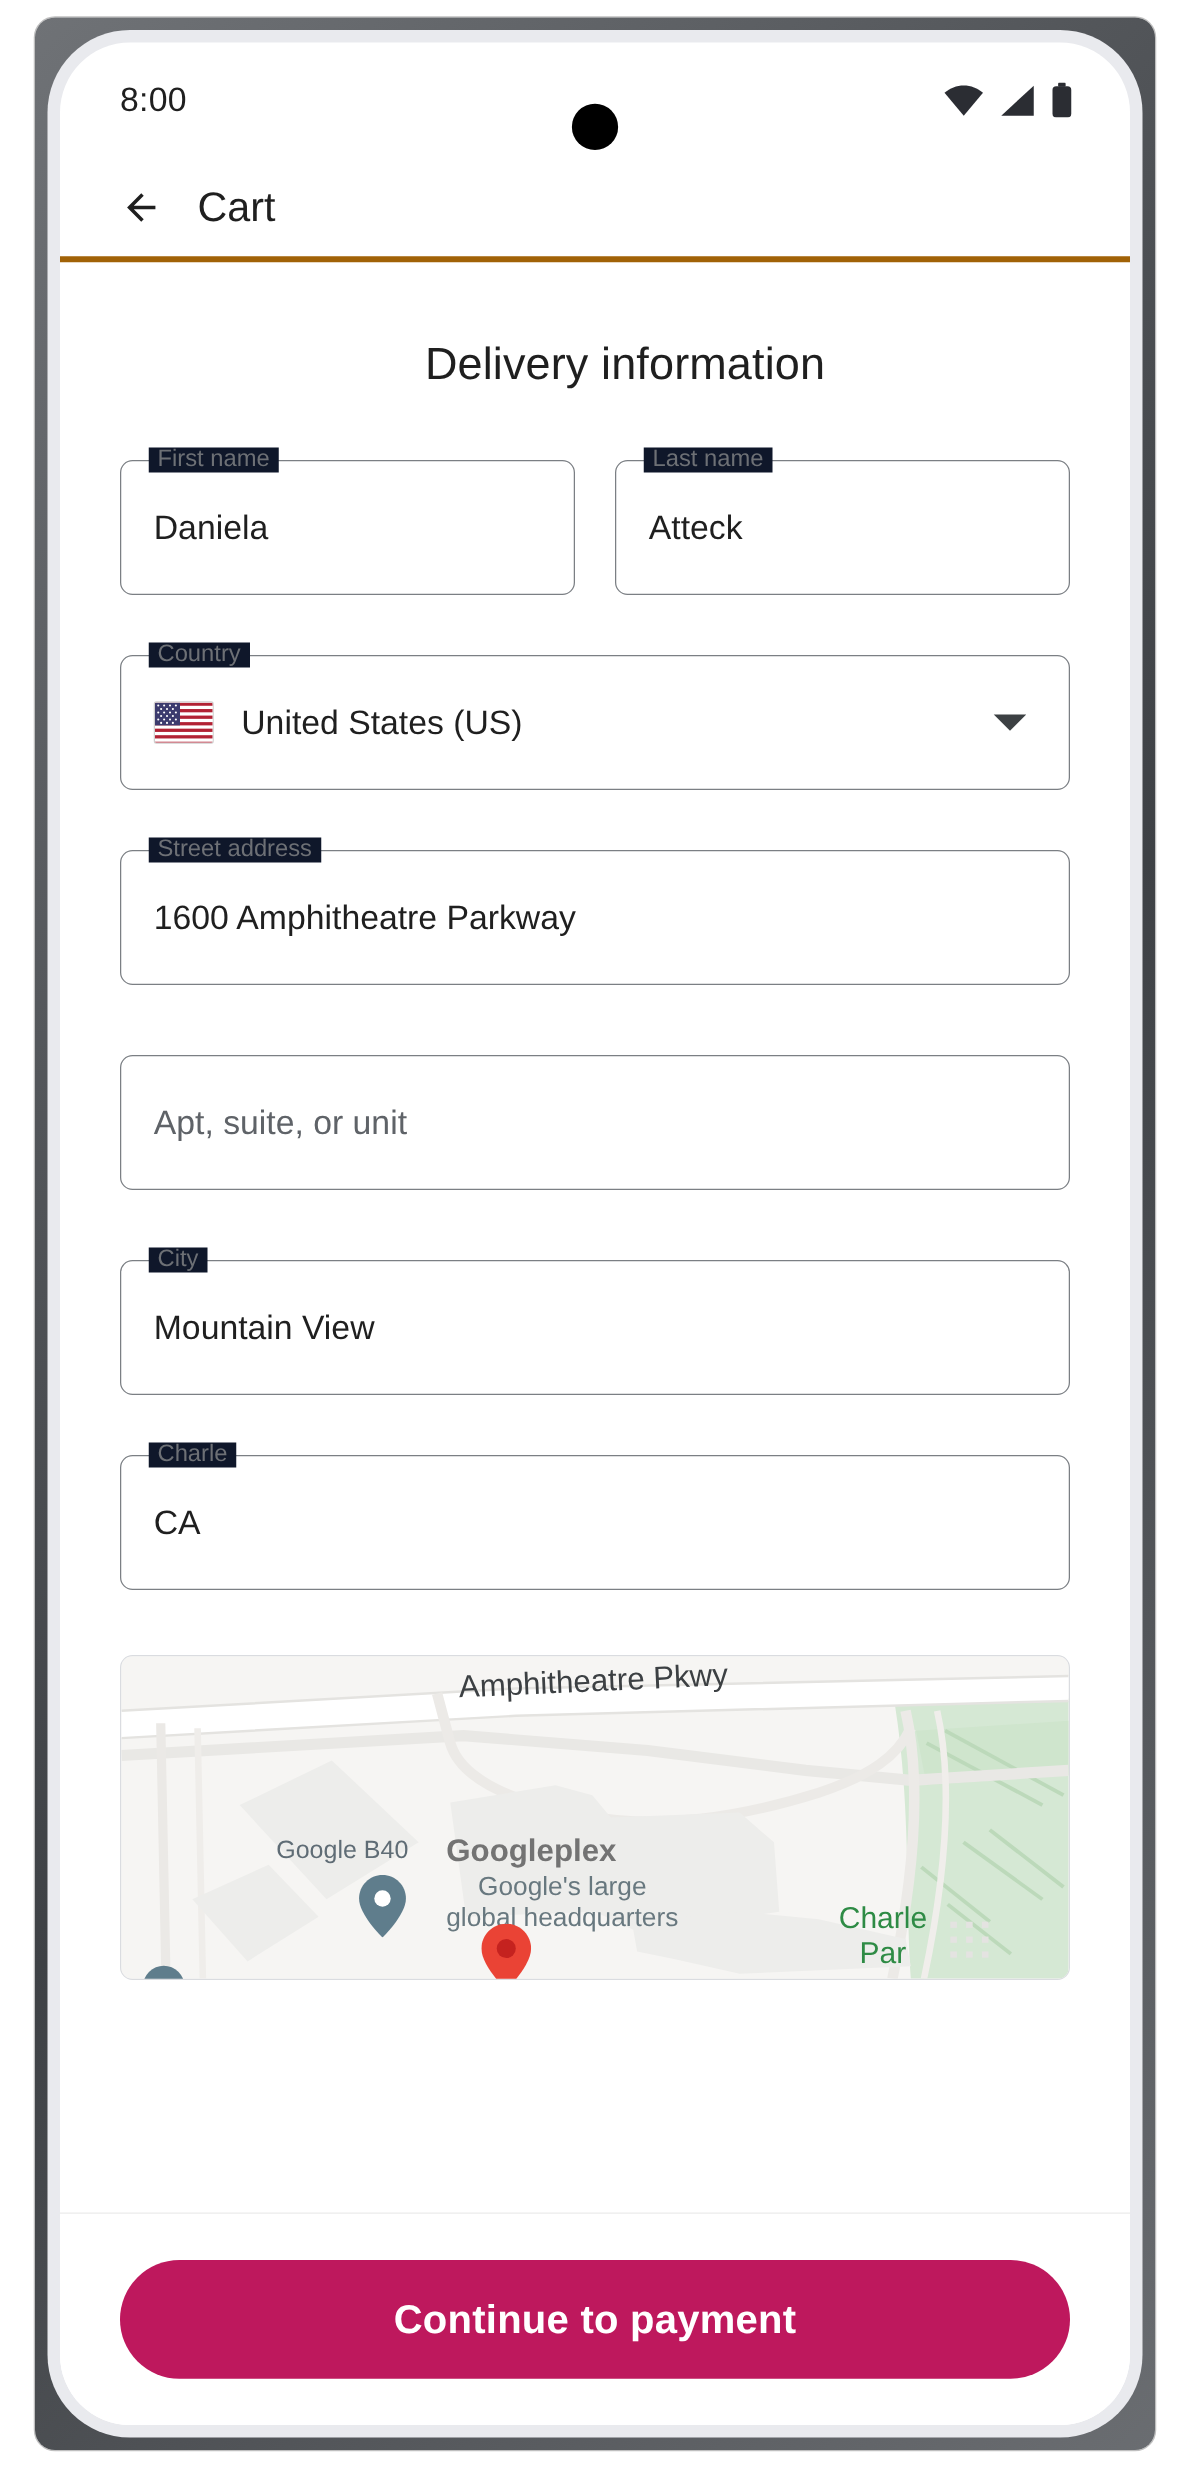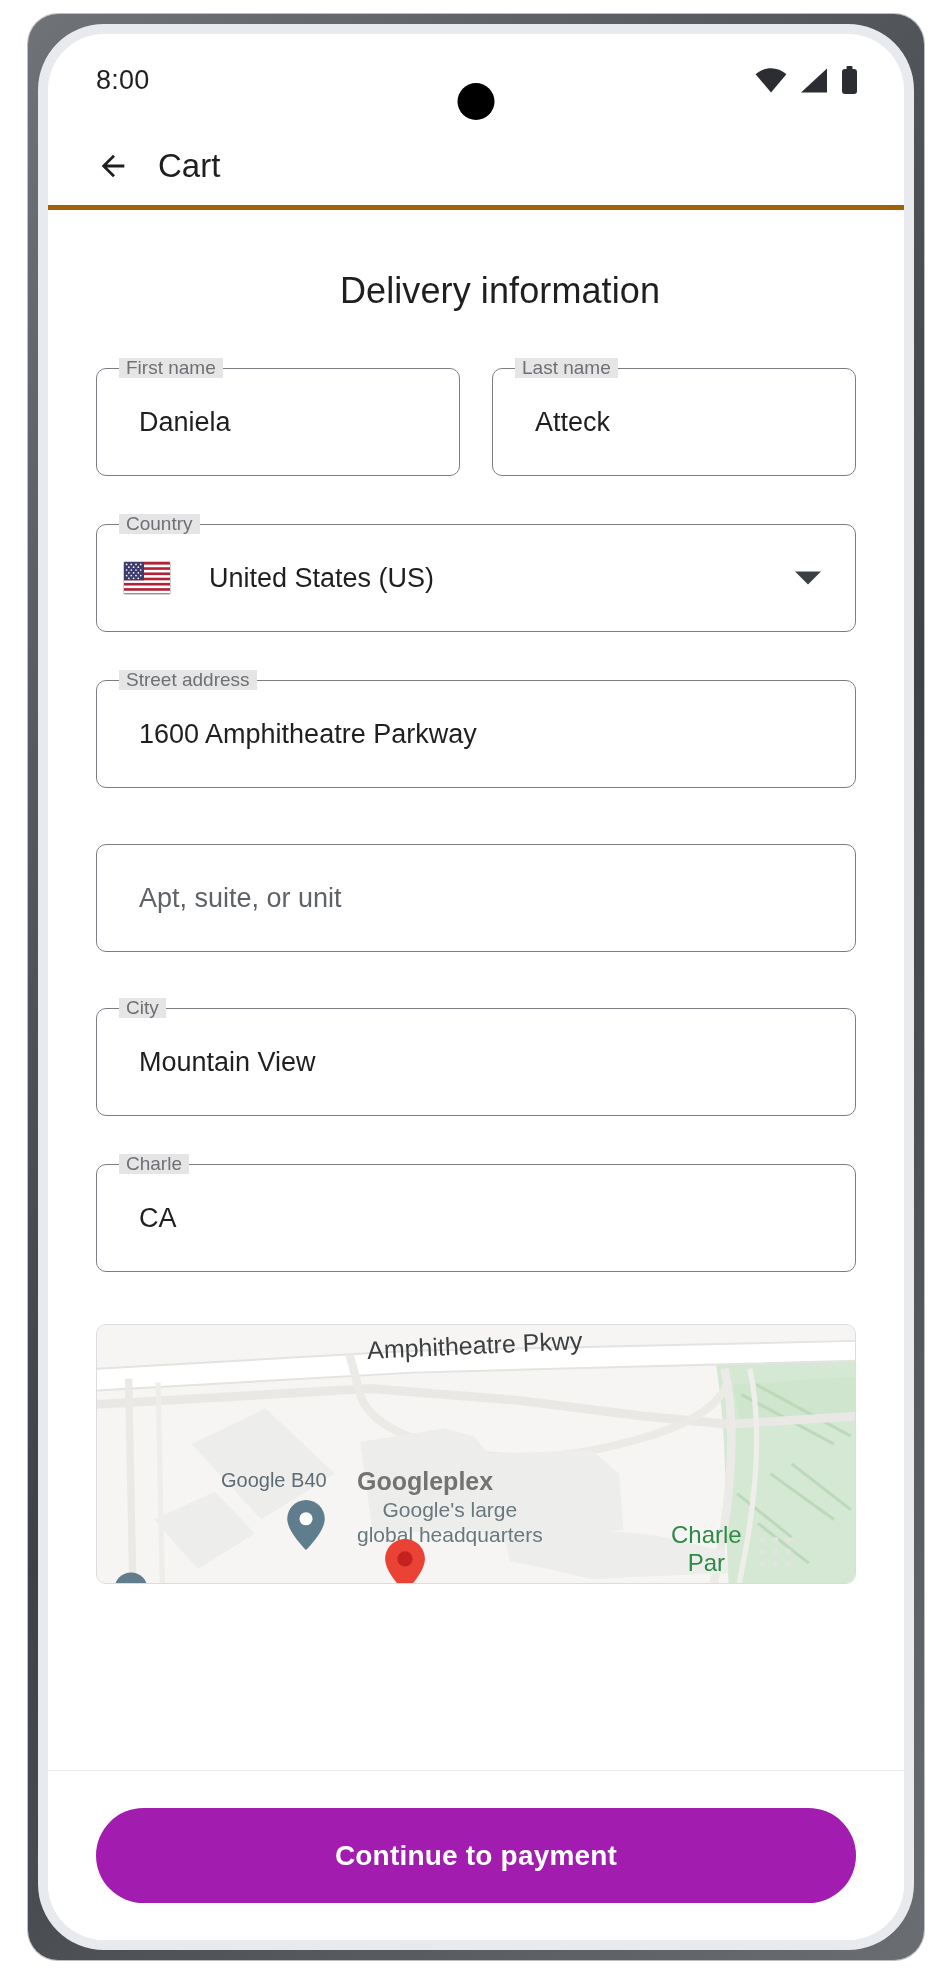--- a/index.html
+++ b/index.html
@@ -8,21 +8,21 @@
     background: #ffffff;
     font-family: "Liberation Sans", sans-serif;
     overflow: hidden;
   }
 
   
   #phone-frame {
     position: absolute;
     left: 28px; top: 14px;
     width: 896px; height: 1946px;
-    border-radius: 30px;
+    border-radius: 16px;
     background: linear-gradient(135deg, #6f7276 0%, #53565a 30%, #3e4145 55%, #6a6d71 100%);
     padding: 10px;
     box-shadow: 0 0 0 1px rgba(0,0,0,.25);
   }
   #phone-bezel {
     width: 100%; height: 100%;
     border-radius: 66px;
     background: #e9eaee;
     padding: 10px;
   }
@@ -90,28 +90,28 @@
     display: flex; align-items: center;
     padding: 0 26px;
     background: #fff;
     cursor: text;
   }
   .field.half { flex: 1; }
   .field.full { width: 100%; }
   .field-label {
     position: absolute;
     top: -11px; left: 22px;
-    background: #e5e5e5;
+    background: #0f172a;
     padding: 0 7px;
     font-size: 19px;
     color: #6d7075;
     line-height: 20px;
     white-space: nowrap;
   }
-  .field-value { font-size: 27px; color: #1f1f1f; margin-left: 16px; }
+  .field-value { font-size: 27px; color: #1f1f1f; }
   .field-value.placeholder { color: #5f6368; }
   .mt48 { margin-top: 48px; }
   .mt56 { margin-top: 56px; }
 
   
   #country-field { padding-right: 112px; }
   #flag-icon {
     width: 48px; height: 34px; margin-right: 22px;
     border: 1px solid #d0d0d0; flex: none;
     position: relative; overflow: hidden; border-radius: 2px;
@@ -166,23 +166,23 @@
   
   #bottom-bar {
     position: absolute; left: 0; bottom: 0;
     width: 100%; height: 170px;
     background: #fff;
     border-top: 1px solid #ececec;
     display: flex; align-items: center; justify-content: center;
   }
   #continue-button {
     width: 760px; height: 95px;
-    background: #a21caf;
+    background: #be185d;
     border: none; border-radius: 48px;
-    color: #fff; font-size: 28px; font-weight: 700;
+    color: #fff; font-size: 32px; font-weight: 700;
     font-family: "Liberation Sans", sans-serif;
     cursor: pointer;
     letter-spacing: .2px;
   }
 </style>
 </head>
 <body>
 
 <div id="phone-frame">
   <div id="phone-bezel">

